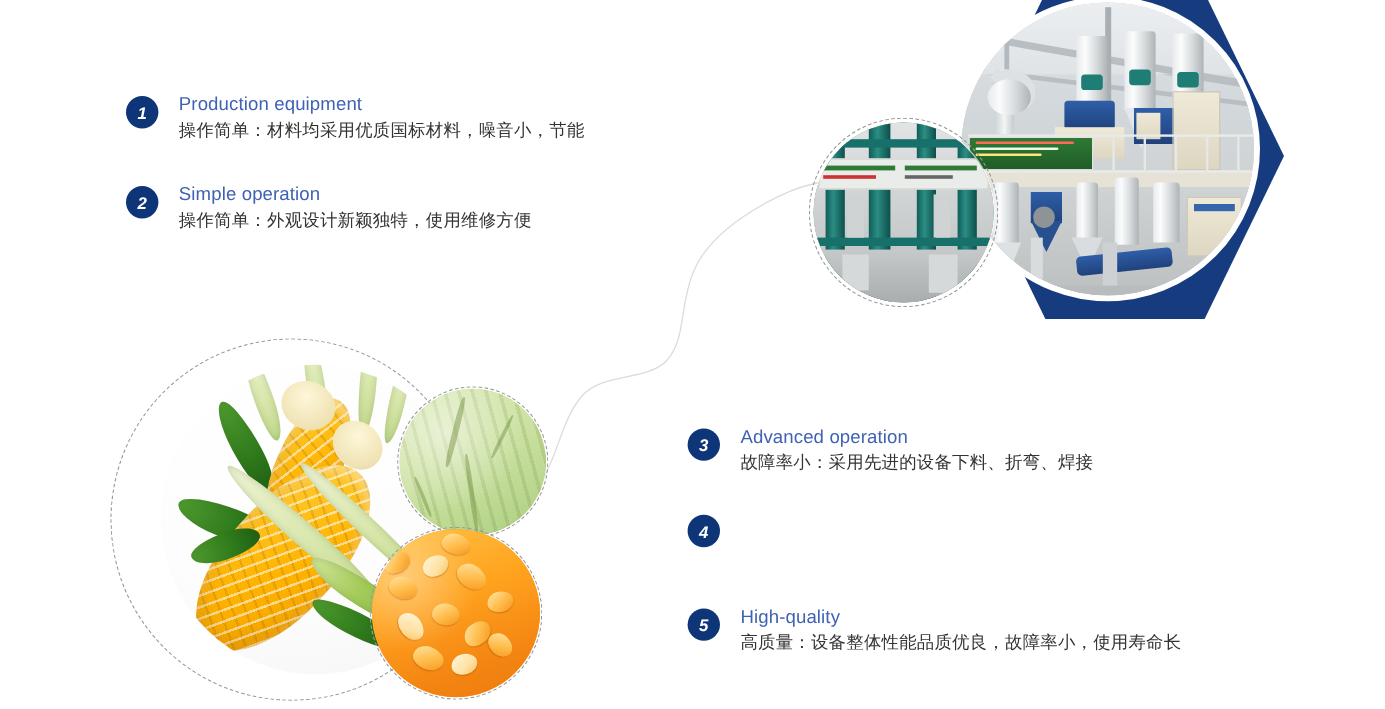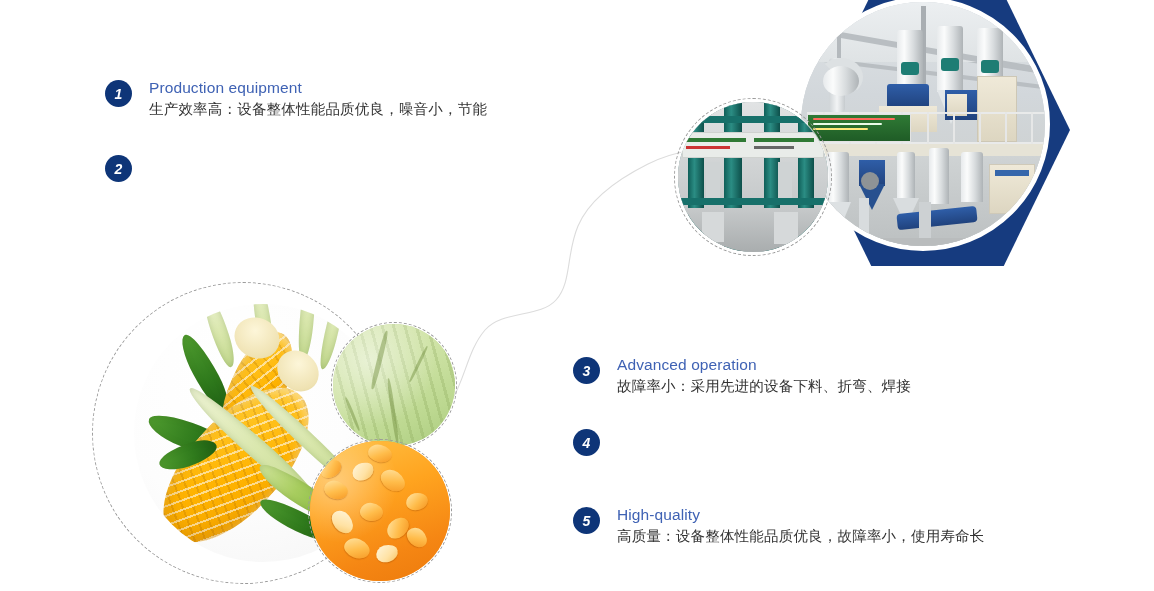--- a/index.html
+++ b/index.html
@@ -406,26 +406,30 @@
       <div class="kernel deep" style="left:10px;top:20px;width:22px;height:16px;transform:rotate(-30deg);"></div>
       <div class="kernel" style="left:58px;top:4px;width:24px;height:17px;transform:rotate(14deg);"></div>
     </div>
     <div class="dash-ring" style="left:220px;top:163px;width:144px;height:144px;"></div>
   </div>
 
   <div class="feature" style="left:105px; top:78px;">
     <div class="badge">1</div>
     <div class="feature-text">
       <div class="feat-title">Production equipment</div>
-      <div class="feat-desc">生产效率高：设备整体性能品质优良，噪音小，节能</div>
+      <div class="feat-desc">操作简单：材料均采用优质国标材料，噪音小，节能</div>
     </div>
   </div>
 
   <div class="feature" style="left:105px; top:153px;">
     <div class="badge">2</div>
+    <div class="feature-text">
+      <div class="feat-title">Simple operation</div>
+      <div class="feat-desc">操作简单：外观设计新颖独特，使用维修方便</div>
+    </div>
   </div>
 
   <div class="feature" style="left:573px; top:355px;">
     <div class="badge">3</div>
     <div class="feature-text">
       <div class="feat-title">Advanced operation</div>
       <div class="feat-desc">故障率小：采用先进的设备下料、折弯、焊接</div>
     </div>
   </div>
 

